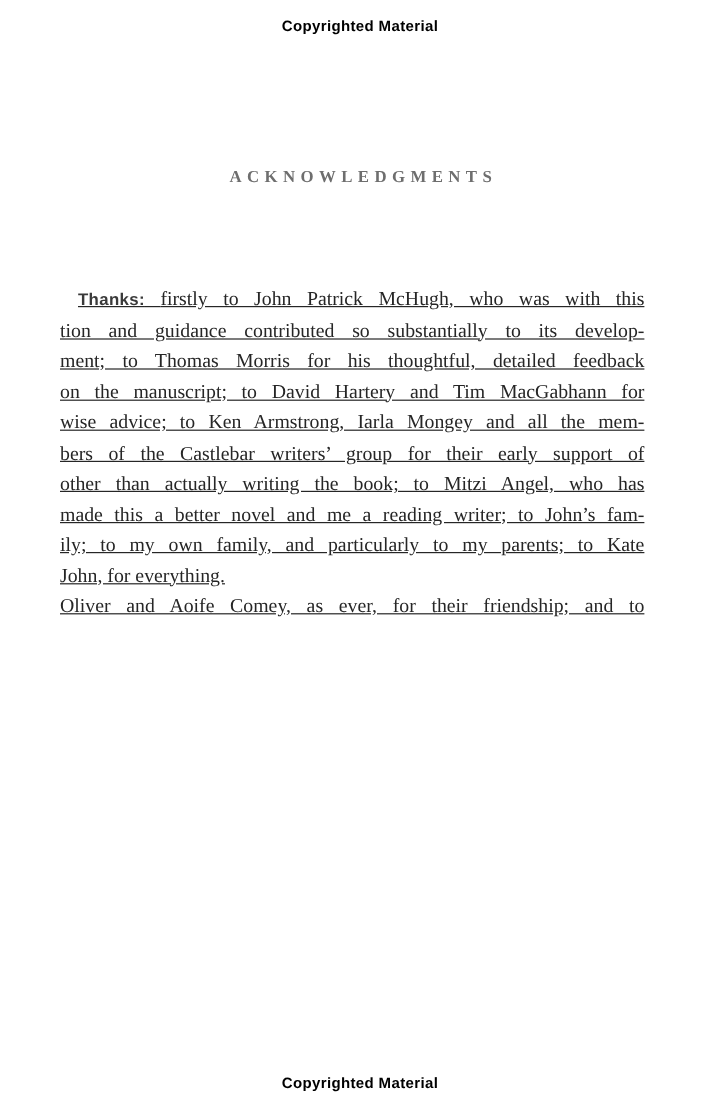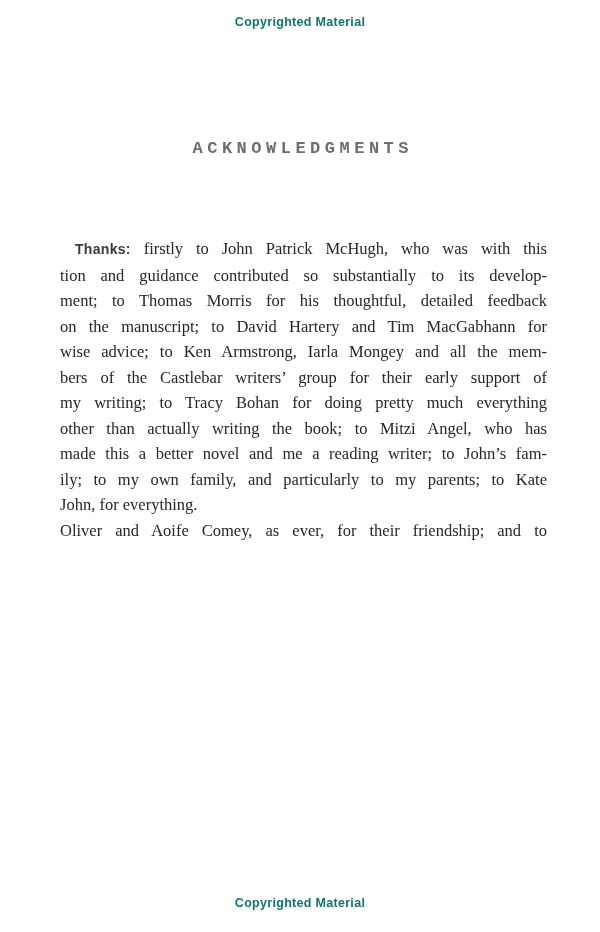--- a/index.html
+++ b/index.html
@@ -17,47 +17,48 @@
     }
     .copyright {
       position: absolute;
       left: 0;
       width: 100%;
       text-align: center;
       font-family: "Liberation Sans", sans-serif;
       font-size: 12.5px;
       font-weight: 700;
       letter-spacing: 0.3px;
-      color: #0f766e;
+      color: #000000;
     }
     .copyright.top { top: 15px; }
     .copyright.bottom { top: 896px; }
     .heading {
       position: absolute;
       top: 139px;
       left: 57px;
       width: 487px;
       margin: 0;
       text-align: center;
-      font-family: Liberation Mono, monospace;
+      font-family: Liberation Serif, serif;
       font-weight: 700;
-      font-size: 17px;
+      font-size: 14px;
       line-height: 19px;
       letter-spacing: 4.5px;
       text-indent: 4.5px;
       color: #6e6e6e;
     }
     .paragraph {
       position: absolute;
       top: 236px;
-      left: 60px;
+      left: 50px;
       width: 487px;
       font-size: 16.5px;
       line-height: 25.5px;
       color: #262626;
+      text-decoration: underline;
     }
     .line {
       text-align: justify;
       text-align-last: justify;
     }
     .line.first { text-indent: 15px; }
     .line.last { text-align-last: left; }
     .lead {
       font-family: "Liberation Sans", sans-serif;
       font-weight: 700;
@@ -75,21 +76,20 @@
 
   <h1 class="heading">ACKNOWLEDGMENTS</h1>
 
   <div class="paragraph">
     <div class="line first"><span class="lead">Thanks:</span> <span>firstly to John Patrick McHugh, who was with this</span></div>
     <div class="line">tion and guidance contributed so substantially to its develop-</div>
     <div class="line">ment; to Thomas Morris for his thoughtful, detailed feedback</div>
     <div class="line">on the manuscript; to David Hartery and Tim MacGabhann for</div>
     <div class="line">wise advice; to Ken Armstrong, Iarla Mongey and all the mem-</div>
     <div class="line">bers of the Castlebar writers’ group for their early support of</div>
-    <div class="line">my writing; to Tracy Bohan for doing pretty much everything</div>
     <div class="line">other than actually writing the book; to Mitzi Angel, who has</div>
     <div class="line">made this a better novel and me a reading writer; to John’s fam-</div>
     <div class="line">ily; to my own family, and particularly to my parents; to Kate</div>
     <div class="line last">John, for everything.</div>
     <div class="line">Oliver and Aoife Comey, as ever, for their friendship; and to</div>
   </div>
 
   <div class="copyright bottom">Copyrighted Material</div>
 
 </div>

